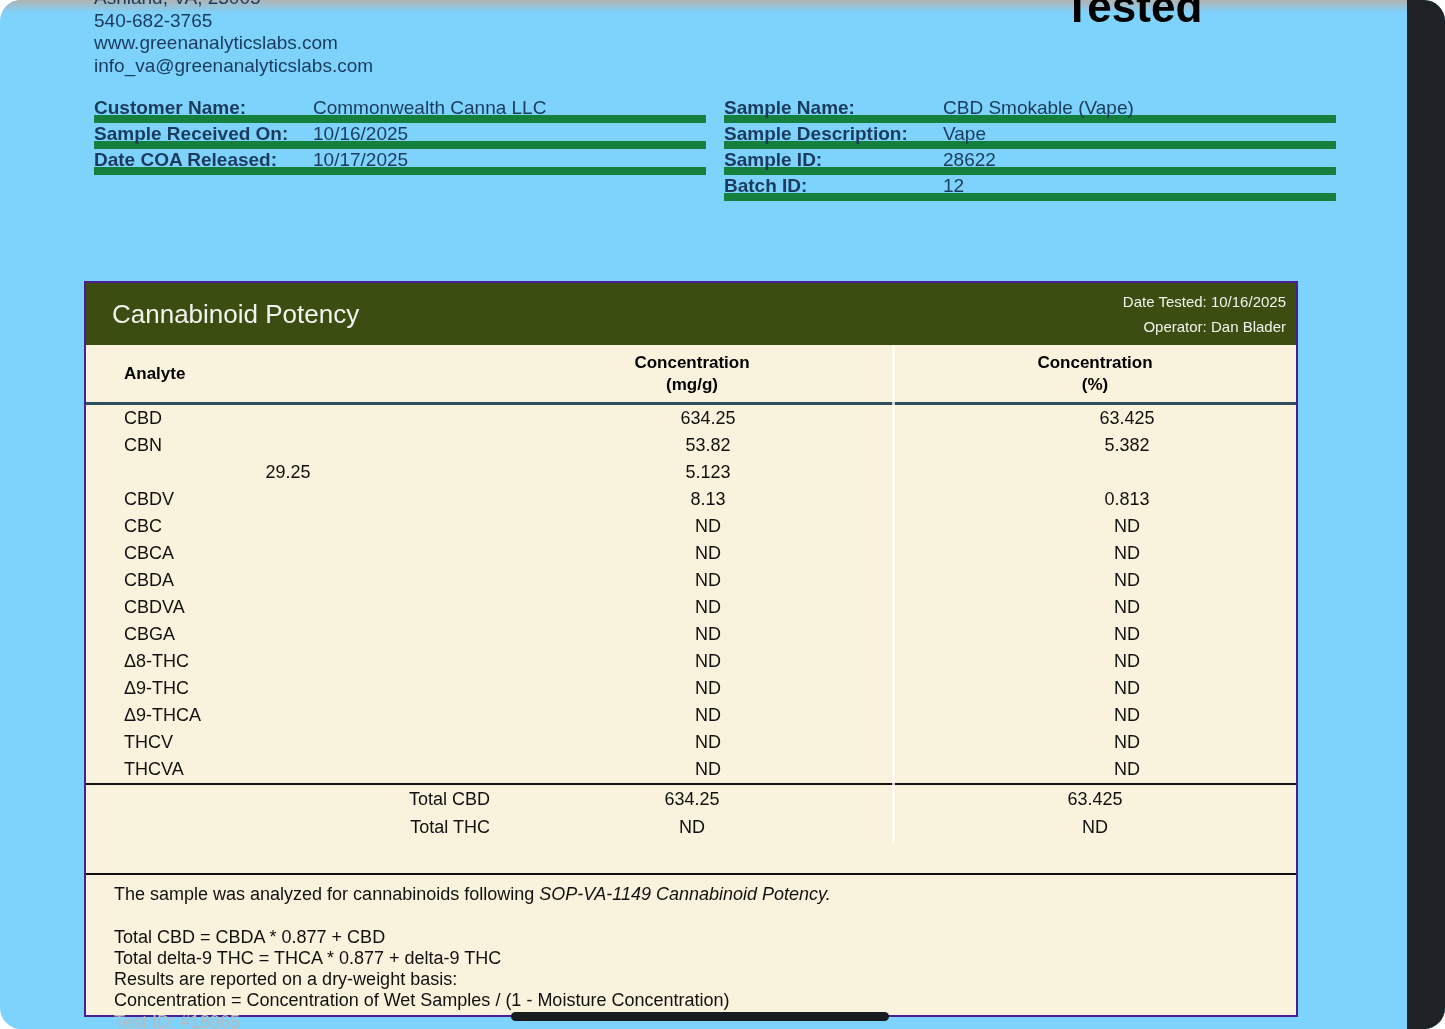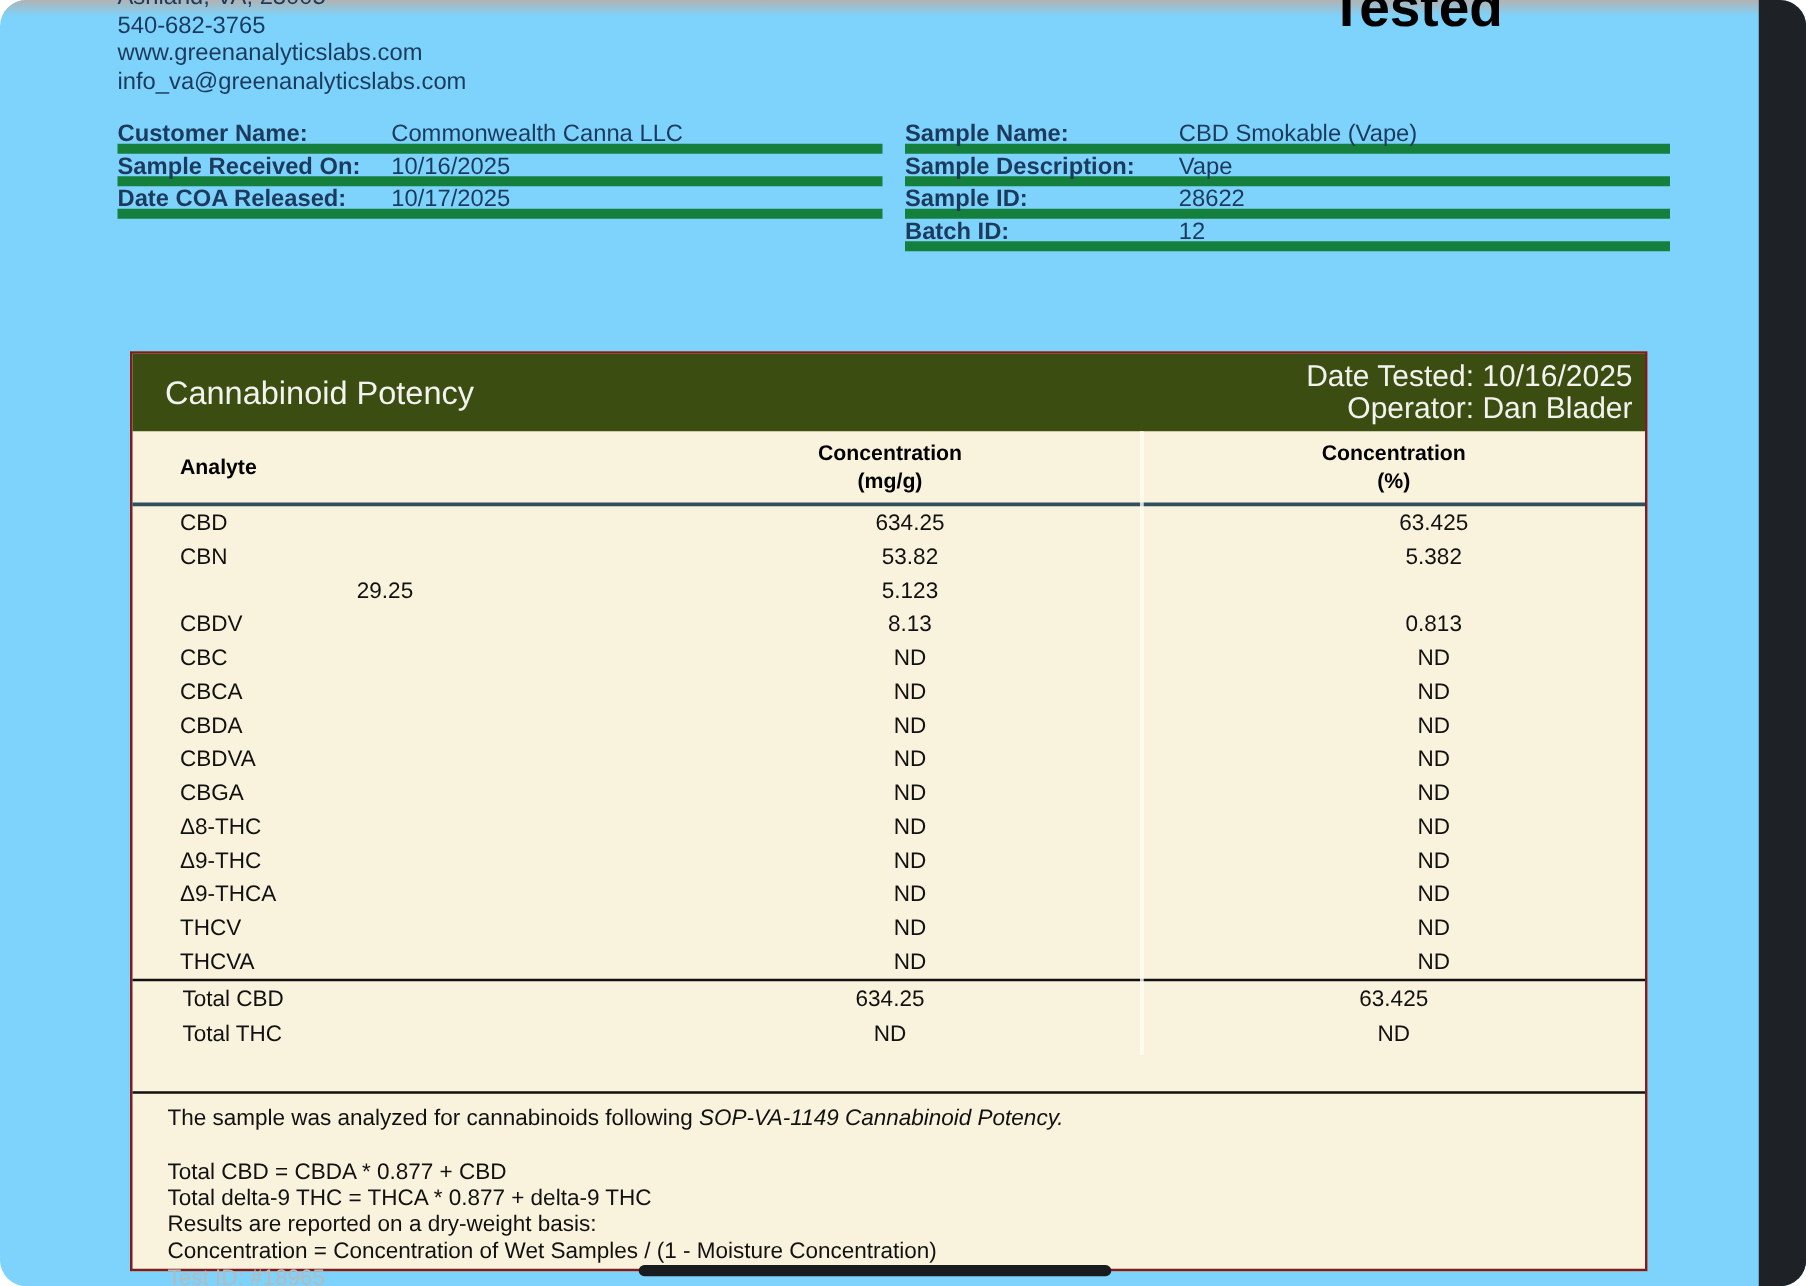--- a/index.html
+++ b/index.html
@@ -35,40 +35,40 @@
   .info-table.left { left:94px; }
   .info-table.right { left:724px; }
   .info-row {
     display:grid; grid-template-columns:219px 1fr; align-items:center;
     height:26px; border-bottom:8px solid #15803d;
   }
   .info-label { font-weight:bold; white-space:nowrap; }
   .info-value { white-space:nowrap; }
   
   .card {
-    position:absolute; left:104px; top:281px; width:1214px; height:736px;
-    border:2px solid #7f1d1d; background:#f9f2dc;
+    position:absolute; left:84px; top:281px; width:1214px; height:736px;
+    border:2px solid #4c1d95; background:#f9f2dc;
   }
   .card-header {
     height:62px; background:#3c4d11; color:#f2f2ee;
     display:flex; justify-content:space-between; align-items:center;
     padding:0 10px 0 26px;
   }
   .card-title { font-size:26px; }
-  .card-header-right { text-align:right; font-size:24px; line-height:25px; }
+  .card-header-right { text-align:right; font-size:15px; line-height:25px; }
   .pgrid { display:grid; grid-template-columns:404px 404px 402px; }
   .thead { height:60px; border-bottom:3px solid #2f4f5e; align-items:center; color:#000; }
   .th-analyte { padding-left:38px; font-weight:bold; font-size:17px; }
   .th-conc { text-align:center; font-weight:bold; font-size:17px; line-height:22px; }
   .prow { height:27px; align-items:center; font-size:18px; color:#111;gap:16px; }
   .prow .analyte { padding-left:38px; }
   .prow .val { text-align:center; }
   .totals { border-top:2px solid #111; }
   .trow { height:28px; align-items:center; font-size:18px; color:#111; }
-  .trow .analyte { padding-left:40px; }
+  .trow .analyte { padding-left:40px;text-align:right; }
   .trow .val { text-align:center; }
   .notes {
     border-top:2px solid #111; height:172px;
     padding:9px 20px 0 28px; font-size:18px; line-height:21px; color:#111;
     position:relative;
     margin-top:32px;
   }
   .notes .spacer { height:22px; }
   .notes .italic { font-style:italic; }
   .test-id { position:absolute; left:28px; bottom:12px; color:#b9b9b9; font-size:18px; }

